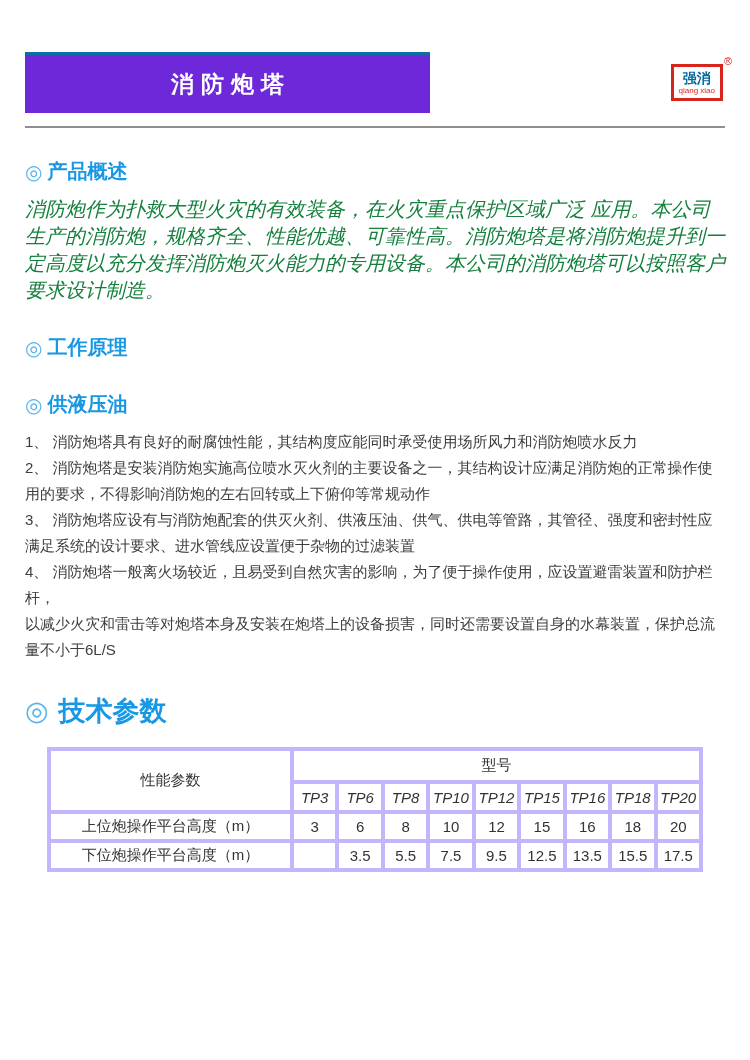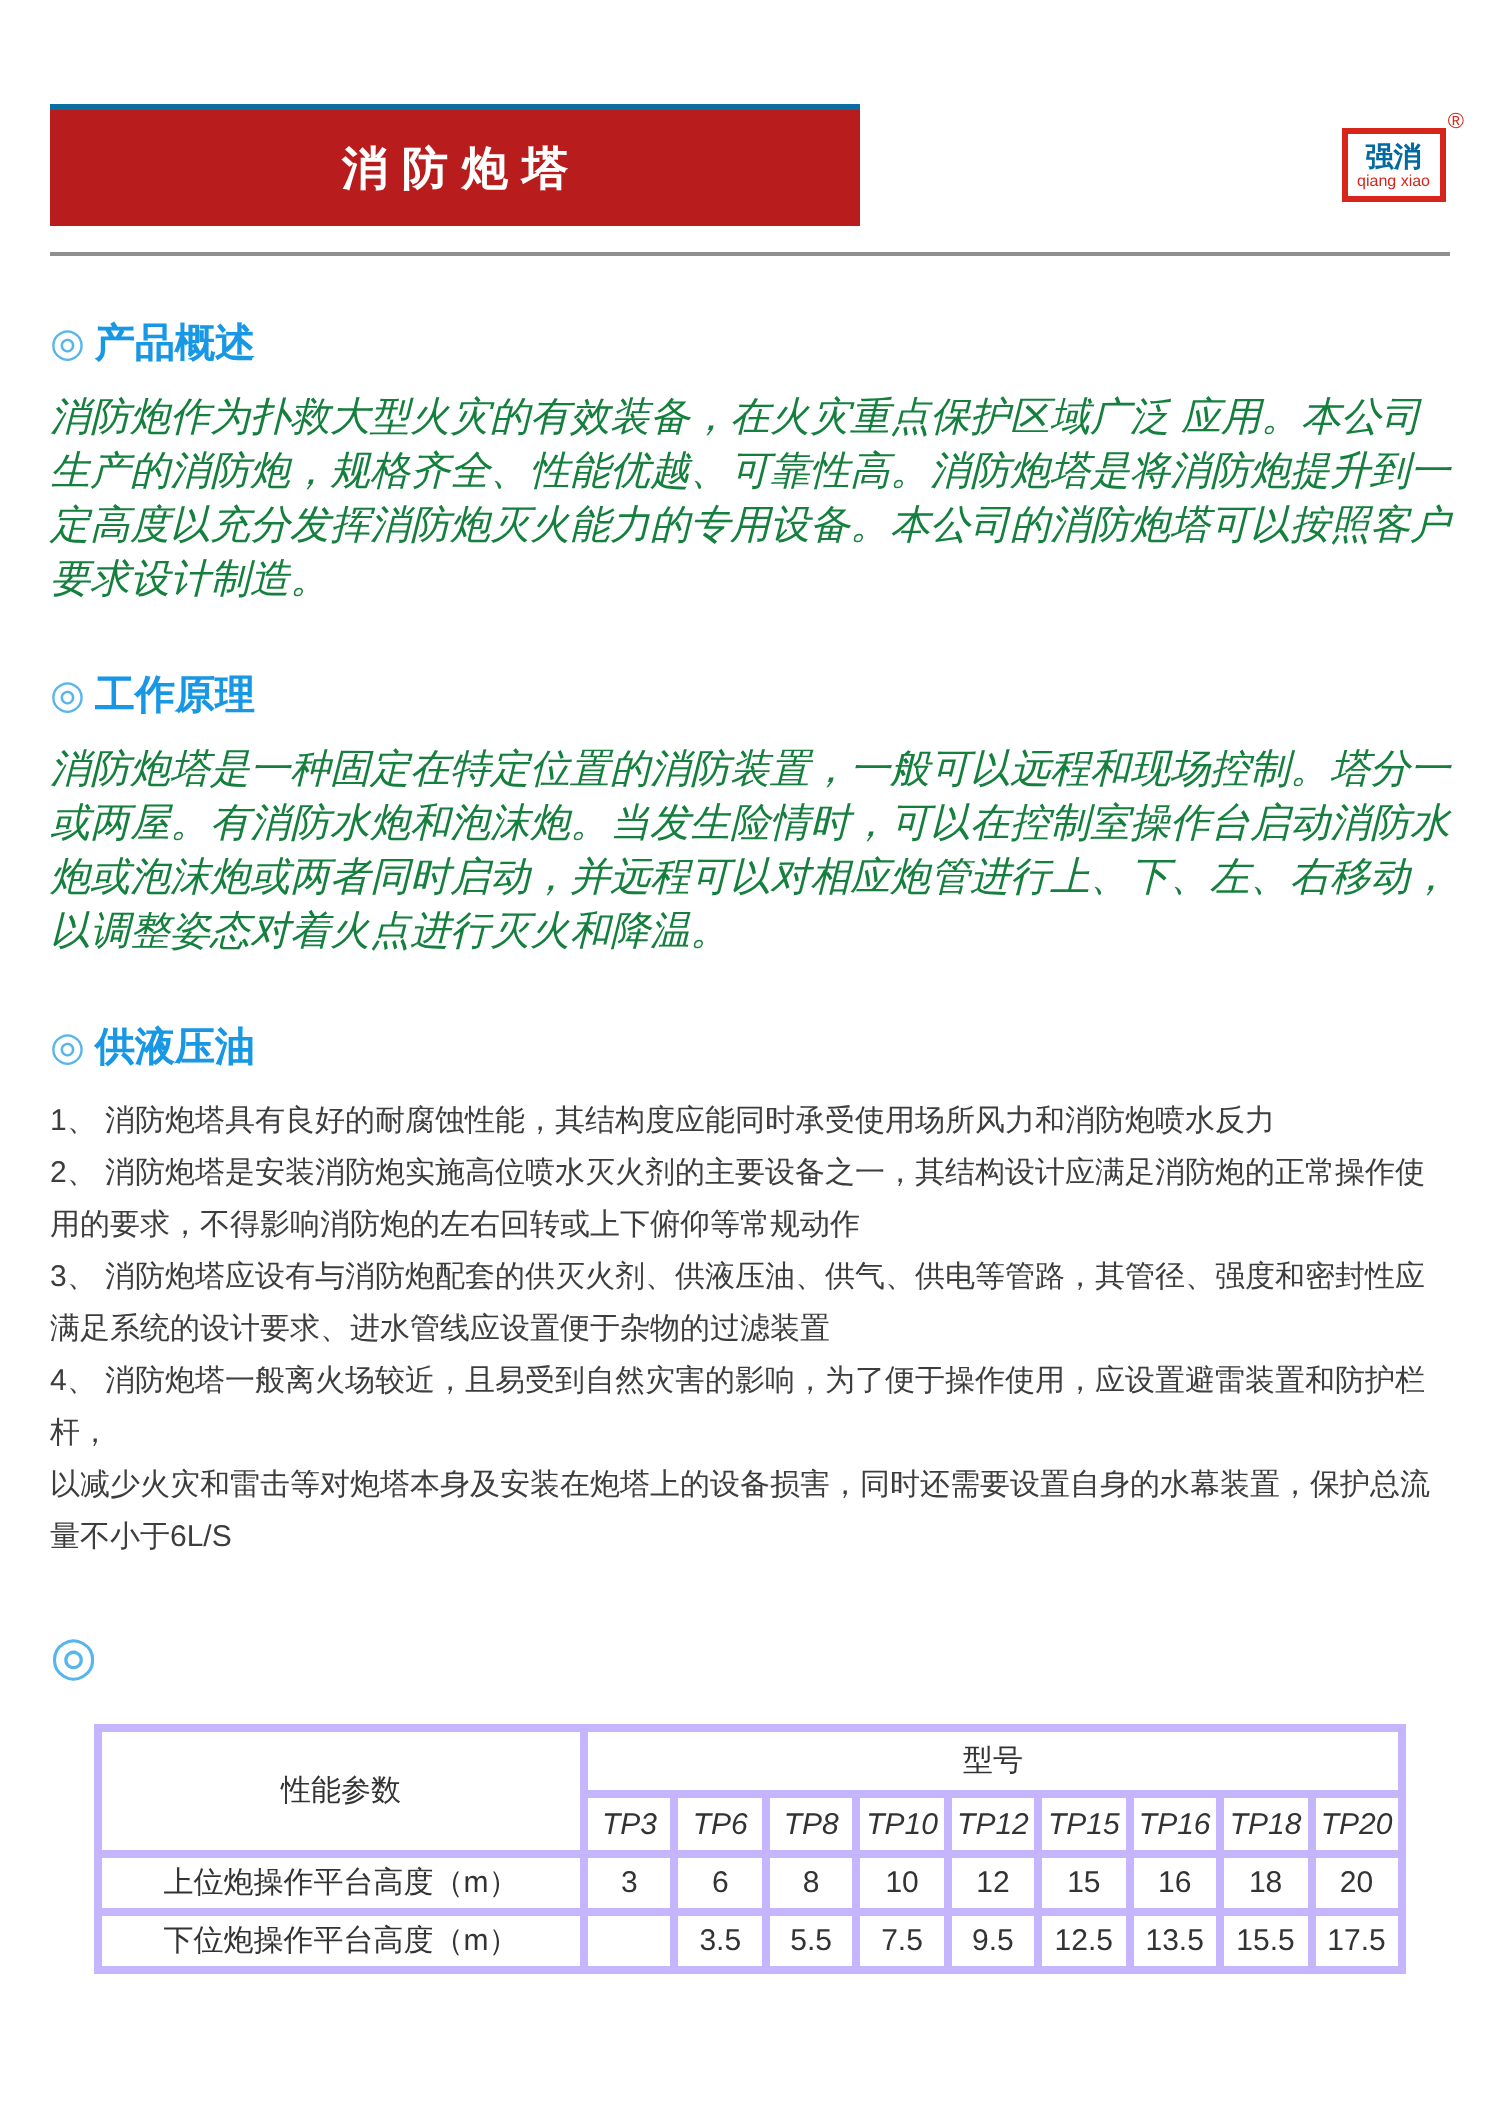--- a/index.html
+++ b/index.html
@@ -15,21 +15,21 @@
 
   
   .header-row {
     display: flex;
     justify-content: space-between;
     align-items: center;
   }
   .banner {
     width: 405px;
     height: 61px;
-    background: #b91c1c;
+    background: #6d28d9;
     border-top: 3px solid #0c6da0;
     display: flex;
     align-items: center;
     justify-content: center;
   }
   .banner-title {
     color: #ffffff;
     font-size: 23px;
     font-weight: bold;
     letter-spacing: 7px;
@@ -162,40 +162,40 @@
       <span>产品概述</span>
     </h2>
     <p class="body-text">消防炮作为扑救大型火灾的有效装备，在火灾重点保护区域广泛 应用。本公司生产的消防炮，规格齐全、性能优越、可靠性高。消防炮塔是将消防炮提升到一定高度以充分发挥消防炮灭火能力的专用设备。本公司的消防炮塔可以按照客户要求设计制造。</p>
   </div>
 
   <div>
     <h2 class="section-heading">
       <span class="marker">◎</span>
       <span>工作原理</span>
     </h2>
-    <p class="body-text">消防炮塔是一种固定在特定位置的消防装置，一般可以远程和现场控制。塔分一或两屋。有消防水炮和泡沫炮。当发生险情时，可以在控制室操作台启动消防水炮或泡沫炮或两者同时启动，并远程可以对相应炮管进行上、下、左、右移动，以调整姿态对着火点进行灭火和降温。</p>
   </div>
 
   <div>
     <h2 class="section-heading">
       <span class="marker">◎</span>
       <span>供液压油</span>
     </h2>
     <div class="usage-list">
       <p>1、 消防炮塔具有良好的耐腐蚀性能，其结构度应能同时承受使用场所风力和消防炮喷水反力</p>
       <p>2、 消防炮塔是安装消防炮实施高位喷水灭火剂的主要设备之一，其结构设计应满足消防炮的正常操作使用的要求，不得影响消防炮的左右回转或上下俯仰等常规动作</p>
       <p>3、 消防炮塔应设有与消防炮配套的供灭火剂、供液压油、供气、供电等管路，其管径、强度和密封性应满足系统的设计要求、进水管线应设置便于杂物的过滤装置</p>
       <p>4、 消防炮塔一般离火场较近，且易受到自然灾害的影响，为了便于操作使用，应设置避雷装置和防护栏杆，
 以减少火灾和雷击等对炮塔本身及安装在炮塔上的设备损害，同时还需要设置自身的水幕装置，保护总流量不小于6L/S</p>
     </div>
   </div>
 
   <div>
     <h2 class="section-heading section-heading--big">
       <span class="marker">◎</span>
+      <span>技术参数</span>
     </h2>
 
     <div class="spec-table-wrap">
       <table class="spec-table">
         <colgroup>
           <col class="param-col">
           <col>
             <col>
             <col>
             <col>

